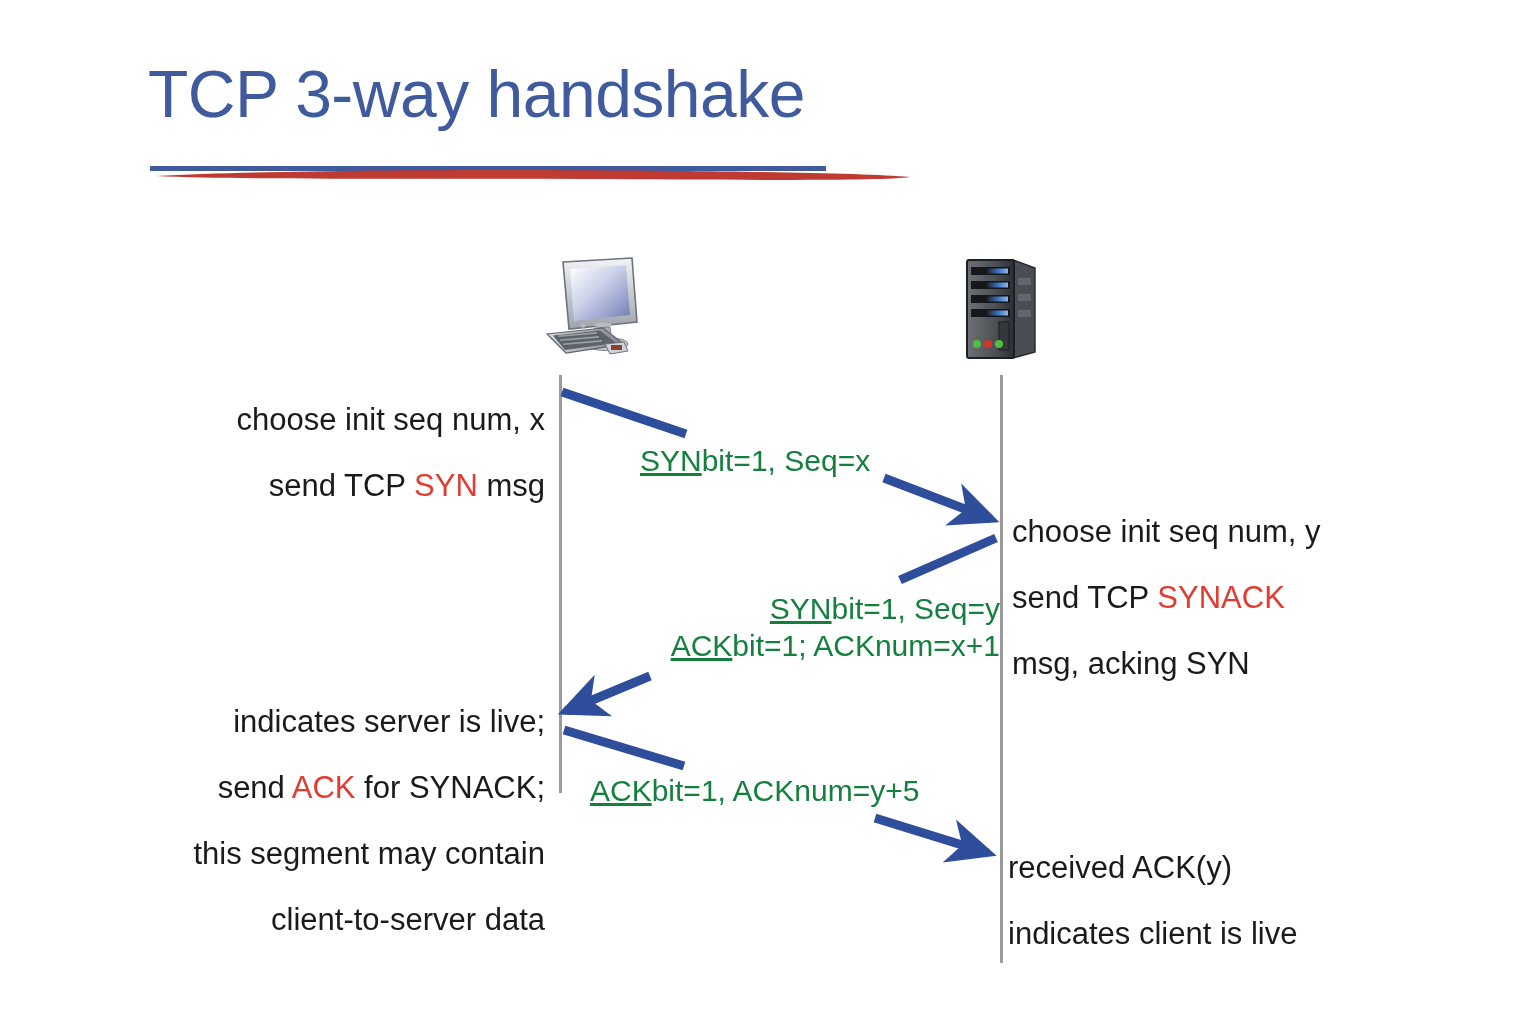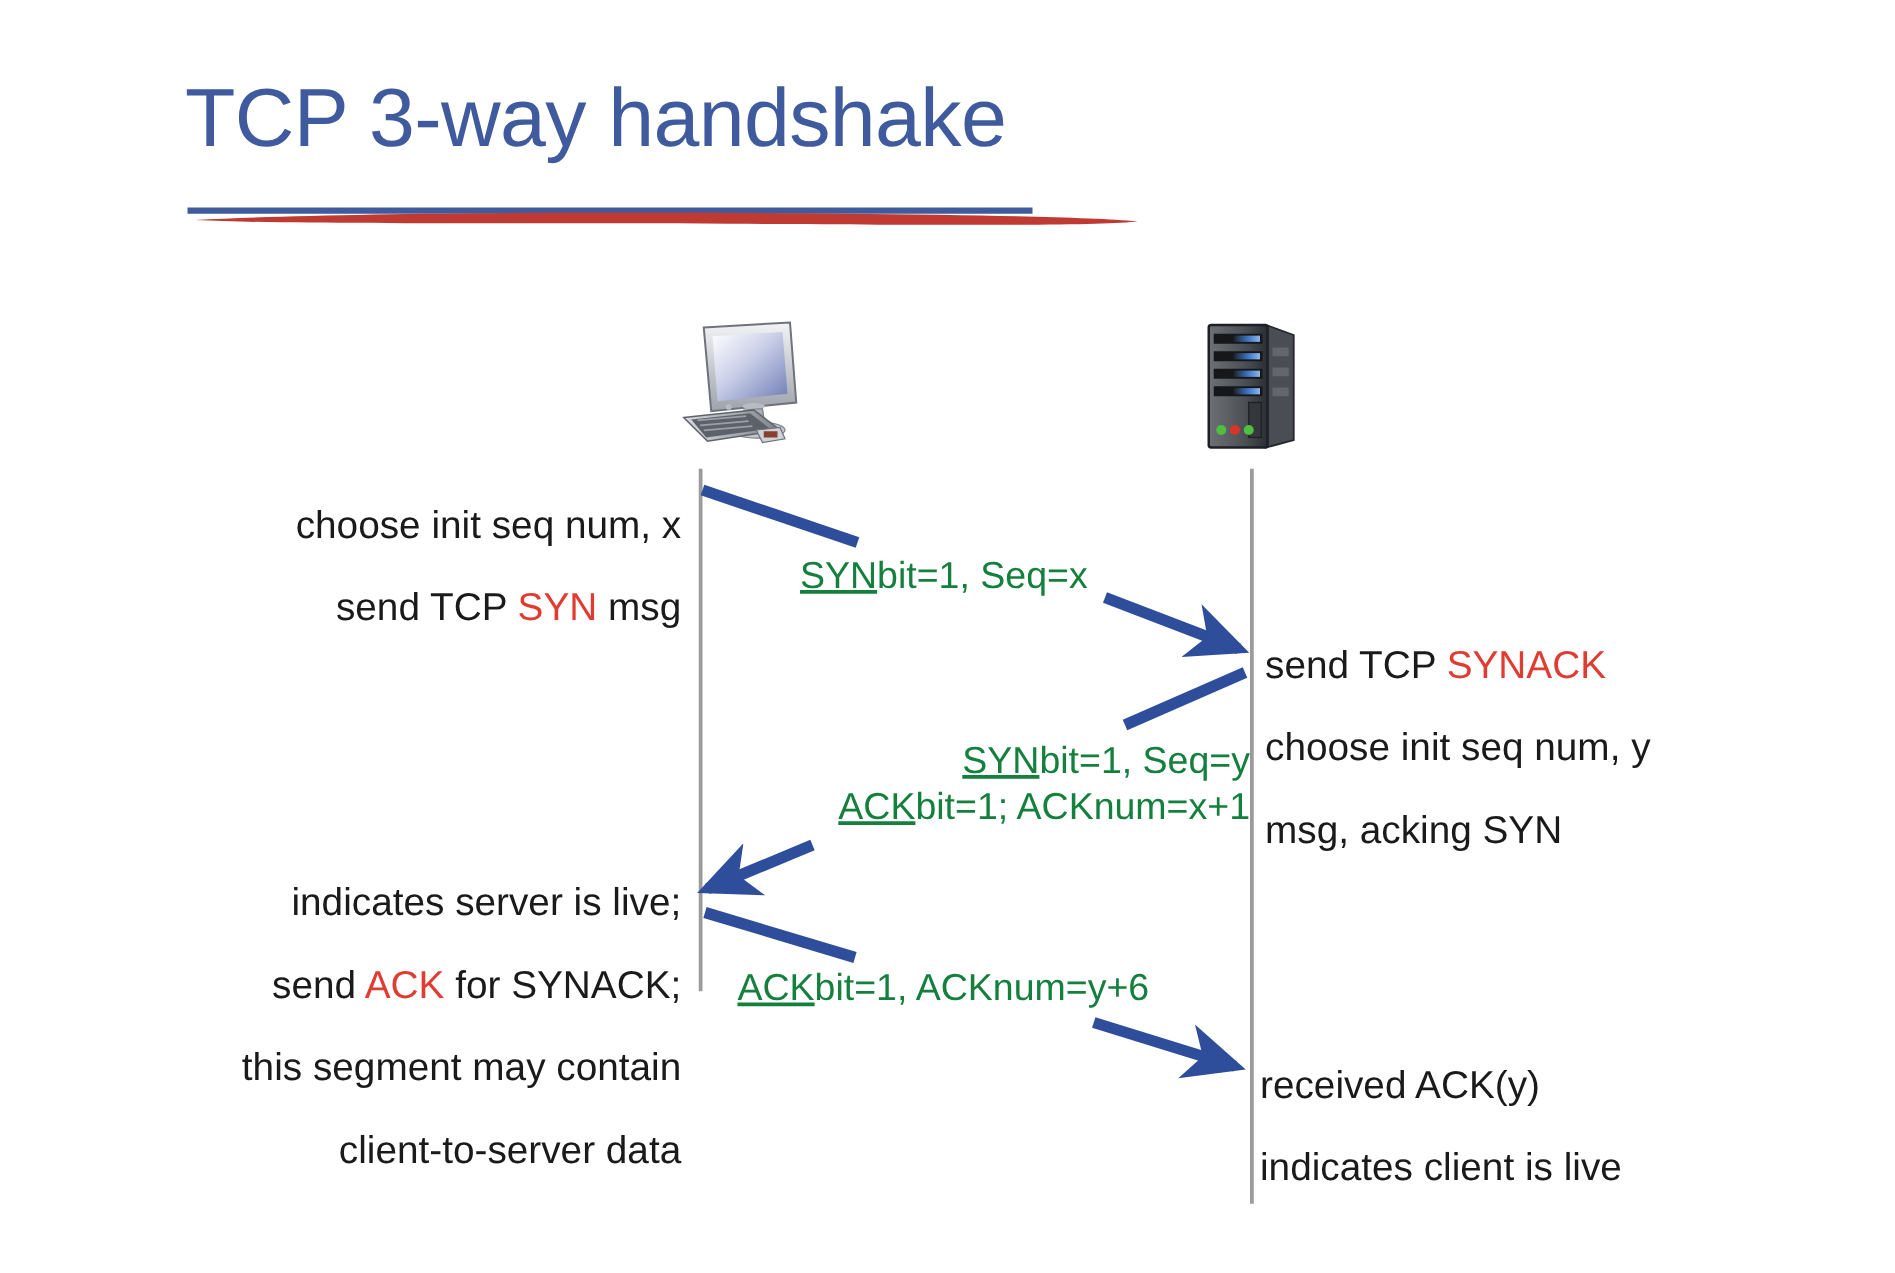--- a/index.html
+++ b/index.html
@@ -256,22 +256,22 @@
       <line x1="875" y1="818" x2="988" y2="853" stroke="#2e4d9b" stroke-width="9" marker-end="url(#arrowRight)"></line>
     </g>
   </svg>
 
   <div id="note-client-1" class="note right-aligned">
     <div>choose init seq num, x</div>
     <div><span>send TCP </span><span class="hl">SYN</span><span> msg</span></div>
   </div>
 
   <div id="note-server-1" class="note left-aligned">
+    <div>choose init seq num, y</div>
     <div><span>send TCP </span><span class="hl">SYNACK</span><span></span></div>
-    <div>choose init seq num, y</div>
     <div>msg, acking SYN</div>
   </div>
 
   <div id="note-client-2" class="note right-aligned">
     <div>indicates server is live;</div>
     <div><span>send </span><span class="hl">ACK</span><span> for SYNACK;</span></div>
     <div>this segment may contain</div>
     <div>client-to-server data</div>
   </div>
 
@@ -283,16 +283,16 @@
   <div id="label-syn" class="msg-label">
     <span class="u">SYN</span><span>bit=1, Seq=x</span>
   </div>
 
   <div id="label-synack" class="msg-label centered">
     <div><span class="u">SYN</span><span>bit=1, Seq=y</span></div>
     <div><span class="u">ACK</span><span>bit=1; ACKnum=x+1</span></div>
   </div>
 
   <div id="label-ack" class="msg-label">
-    <span class="u">ACK</span><span>bit=1, ACKnum=y+6</span>
+    <span class="u">ACK</span><span>bit=1, ACKnum=y+5</span>
   </div>
 
 </div>
 
 </body></html>

